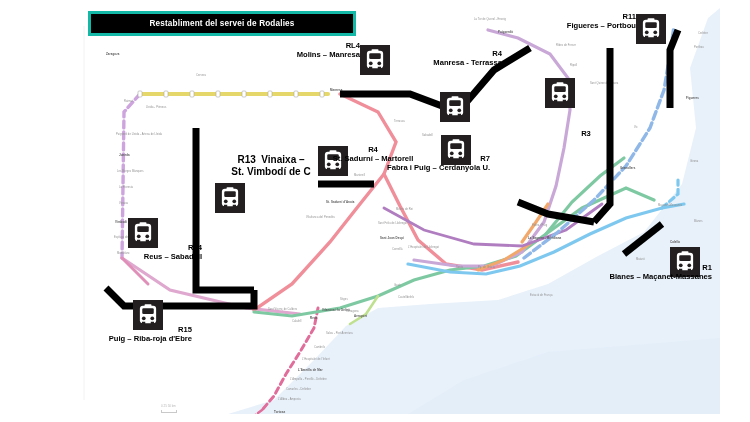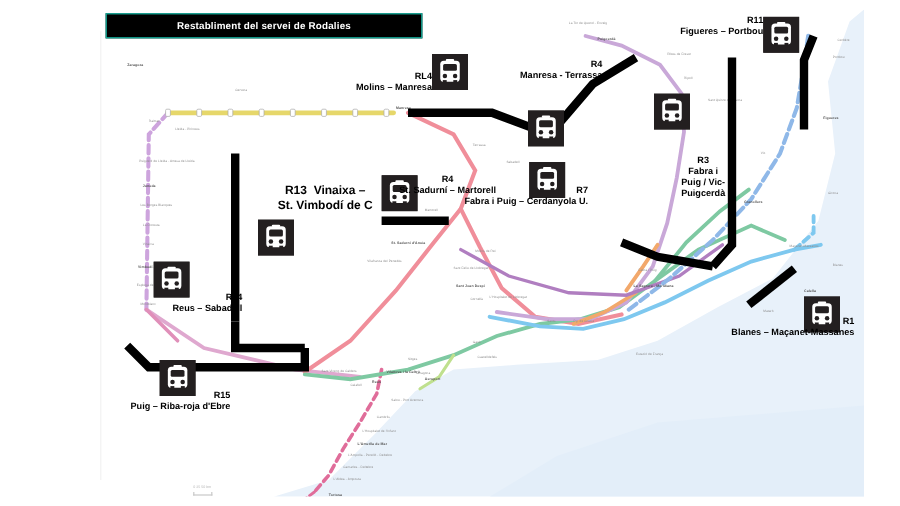--- a/index.html
+++ b/index.html
@@ -17,21 +17,21 @@
   .busicon{position:absolute;background:#231f20;display:flex;align-items:center;justify-content:center;}
   .busicon svg{display:block;}
 
   
   .lbl{position:absolute;color:#000;font-weight:bold;line-height:1.18;white-space:pre;}
   .lbl.r{text-align:right;}
   .lbl.l{text-align:center;margin-top:20px;}
 
   
   #banner{position:absolute;left:88px;top:11px;width:262px;height:19px;background:#000;
-          border:1px solid #14b8a6;display:flex;align-items:center;justify-content:center;}
+          border:3px solid #14b8a6;display:flex;align-items:center;justify-content:center;}
   #banner span{color:#fff;font-size:8.2px;font-weight:bold;letter-spacing:.15px;}
 
   
   #legend{position:absolute;left:570px;top:340px;width:160px;height:32px;}
   #legend .lgbus{position:absolute;left:0;top:0;width:24px;height:24px;}
   #legend .lgbar{position:absolute;left:0;top:26px;width:24px;height:5px;background:#000;}
   #legend .lgtxt{position:absolute;left:33px;top:15px;font-size:7.4px;font-weight:bold;color:#000;white-space:nowrap;}
 
   
   #scale{position:absolute;left:83px;top:396px;color:#b5b5b5;font-size:3px;}
@@ -211,21 +211,21 @@
           <rect x="0" y="0" width="24" height="24" fill="#231f20"></rect>
           <rect x="5.5" y="4.5" width="13" height="14" rx="2.4" fill="#fff"></rect>
           <rect x="7.4" y="6.6" width="9.2" height="4.6" rx="1" fill="#231f20"></rect>
           <circle cx="8.6" cy="14.6" r="1.5" fill="#231f20"></circle>
           <circle cx="15.4" cy="14.6" r="1.5" fill="#231f20"></circle>
           <rect x="7.2" y="17.4" width="2.6" height="2" fill="#231f20"></rect>
           <rect x="14.2" y="17.4" width="2.6" height="2" fill="#231f20"></rect>
           <rect x="9.2" y="3.4" width="5.6" height="1.6" rx=".7" fill="#fff"></rect>
         </svg>
       </div>
-      <div class="lbl r" style="left: 274px; top: 42px; width: 86px; font-size: 7.6px; margin-top: 18px;"><div>RL4</div><div style="white-space: pre;">Molins – Manresa</div></div>
+      <div class="lbl r" style="left: 274px; top: 42px; width: 86px; font-size: 7.6px;"><div>RL4</div><div style="white-space: pre;">Molins – Manresa</div></div>
       <div class="busicon" style="left: 440px; top: 92px; width: 30px; height: 30px;">
         <svg viewBox="0 0 24 24" width="30" height="30">
           <rect x="0" y="0" width="24" height="24" fill="#231f20"></rect>
           <rect x="5.5" y="4.5" width="13" height="14" rx="2.4" fill="#fff"></rect>
           <rect x="7.4" y="6.6" width="9.2" height="4.6" rx="1" fill="#231f20"></rect>
           <circle cx="8.6" cy="14.6" r="1.5" fill="#231f20"></circle>
           <circle cx="15.4" cy="14.6" r="1.5" fill="#231f20"></circle>
           <rect x="7.2" y="17.4" width="2.6" height="2" fill="#231f20"></rect>
           <rect x="14.2" y="17.4" width="2.6" height="2" fill="#231f20"></rect>
           <rect x="9.2" y="3.4" width="5.6" height="1.6" rx=".7" fill="#fff"></rect>
@@ -250,23 +250,21 @@
           <rect x="0" y="0" width="24" height="24" fill="#231f20"></rect>
           <rect x="5.5" y="4.5" width="13" height="14" rx="2.4" fill="#fff"></rect>
           <rect x="7.4" y="6.6" width="9.2" height="4.6" rx="1" fill="#231f20"></rect>
           <circle cx="8.6" cy="14.6" r="1.5" fill="#231f20"></circle>
           <circle cx="15.4" cy="14.6" r="1.5" fill="#231f20"></circle>
           <rect x="7.2" y="17.4" width="2.6" height="2" fill="#231f20"></rect>
           <rect x="14.2" y="17.4" width="2.6" height="2" fill="#231f20"></rect>
           <rect x="9.2" y="3.4" width="5.6" height="1.6" rx=".7" fill="#fff"></rect>
         </svg>
       </div>
-      <div class="lbl l" style="left: 546px; top: 110px; width: 80px; font-size: 7.6px;"><div>R3</div><div style="white-space: pre;">Fabra i
-Puig / Vic-
-Puigcerdà</div></div>
+      <div class="lbl l" style="left: 546px; top: 110px; width: 80px; font-size: 7.6px;"><div>R3</div></div>
       <div class="busicon" style="left: 215px; top: 183px; width: 30px; height: 30px;">
         <svg viewBox="0 0 24 24" width="30" height="30">
           <rect x="0" y="0" width="24" height="24" fill="#231f20"></rect>
           <rect x="5.5" y="4.5" width="13" height="14" rx="2.4" fill="#fff"></rect>
           <rect x="7.4" y="6.6" width="9.2" height="4.6" rx="1" fill="#231f20"></rect>
           <circle cx="8.6" cy="14.6" r="1.5" fill="#231f20"></circle>
           <circle cx="15.4" cy="14.6" r="1.5" fill="#231f20"></circle>
           <rect x="7.2" y="17.4" width="2.6" height="2" fill="#231f20"></rect>
           <rect x="14.2" y="17.4" width="2.6" height="2" fill="#231f20"></rect>
           <rect x="9.2" y="3.4" width="5.6" height="1.6" rx=".7" fill="#fff"></rect>

